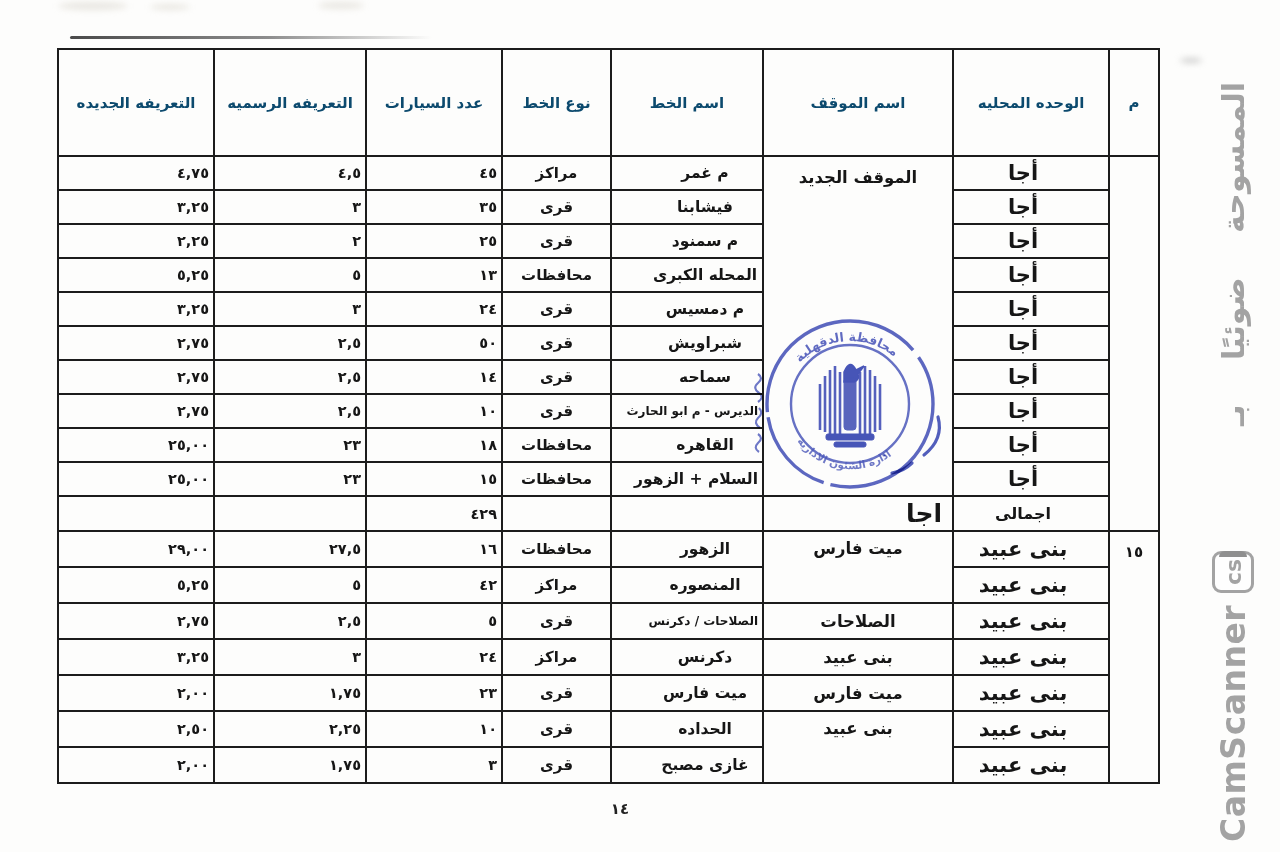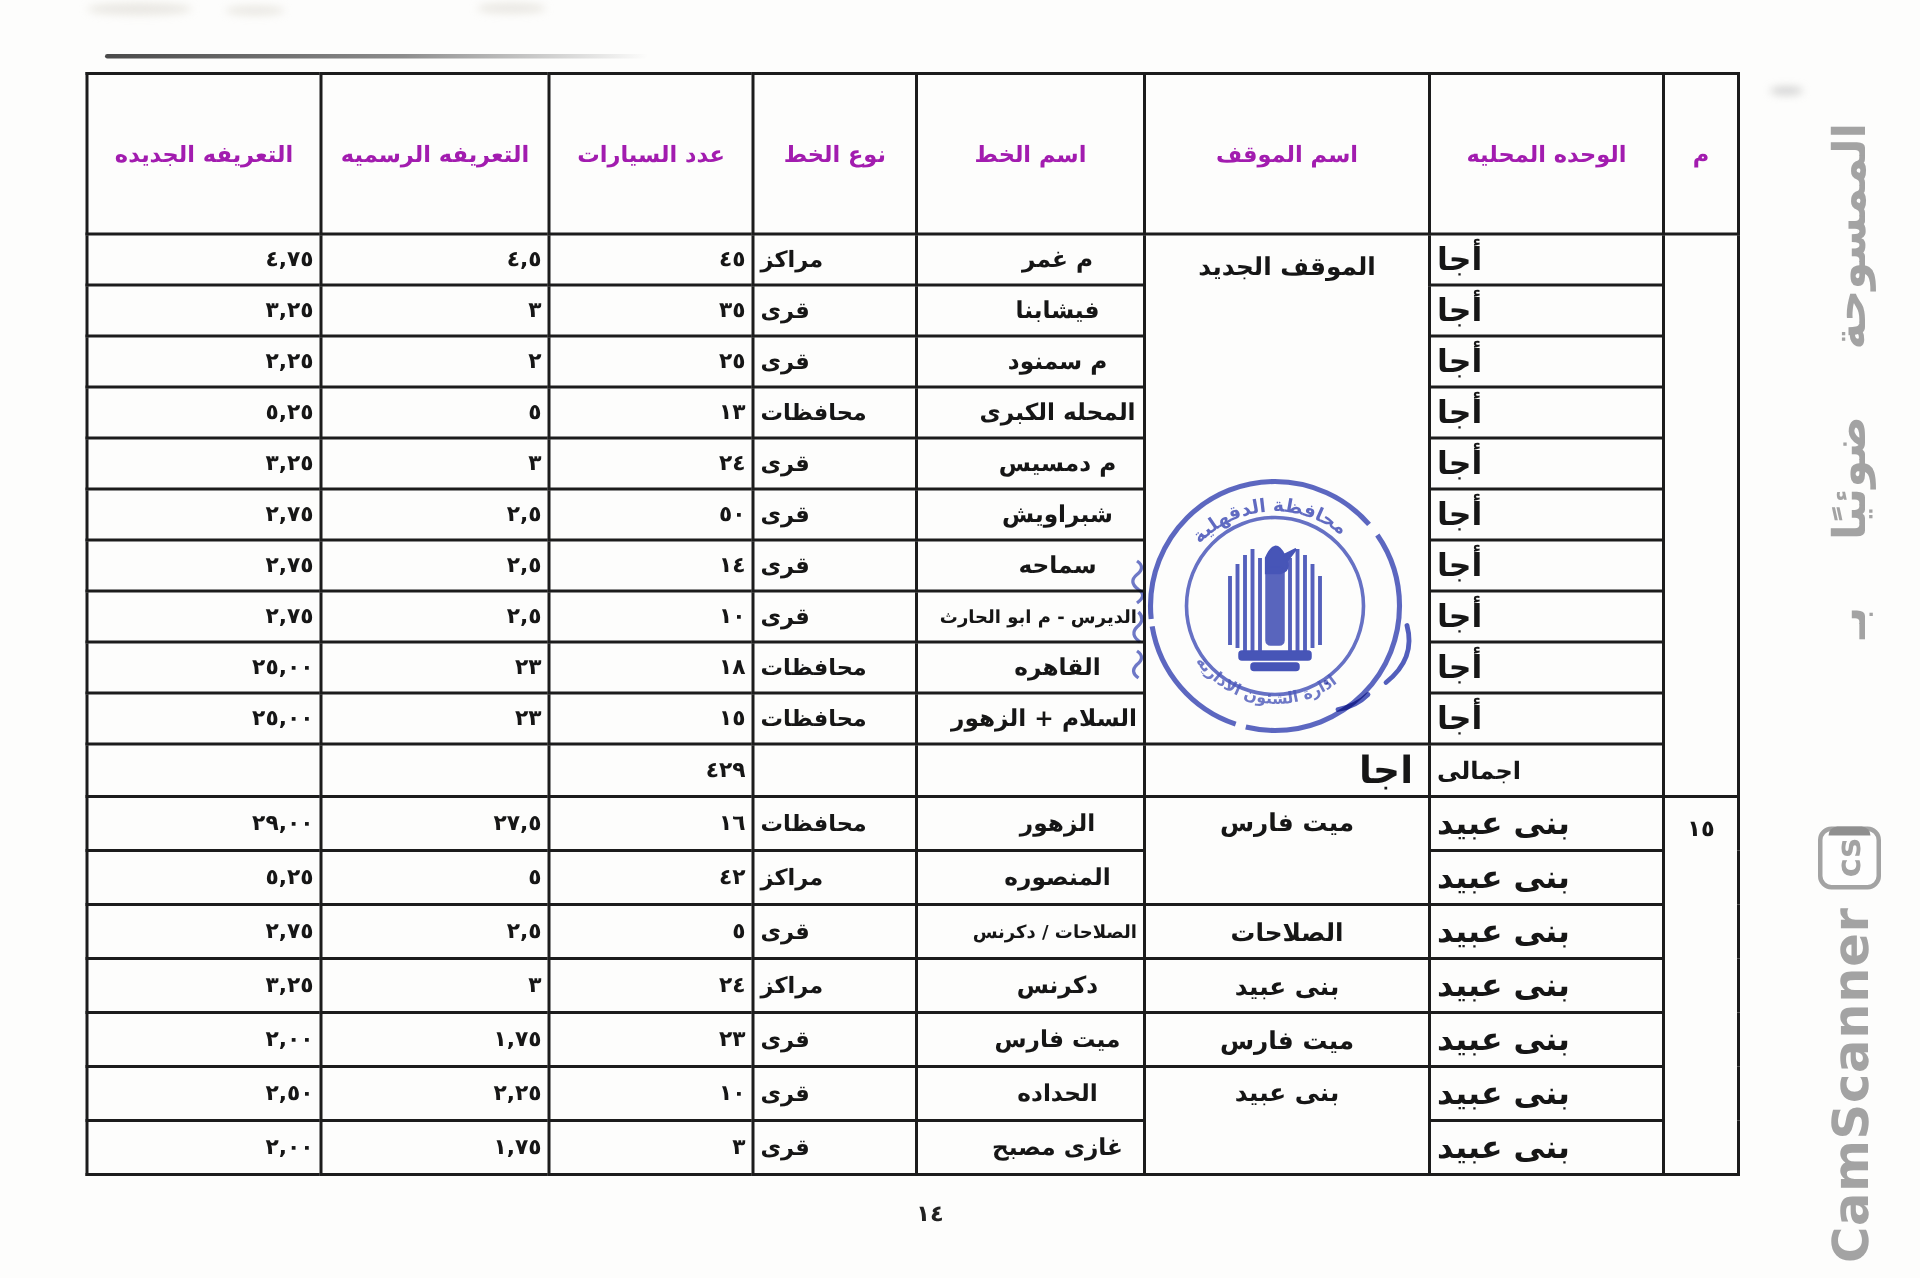--- a/index.html
+++ b/index.html
@@ -34,30 +34,30 @@
     width:1101px;
     background:transparent;
   }
   .tariff th, .tariff td {
     border:2px solid #1c1c1c;
     padding:0 4px;
     overflow:hidden;
     font-weight:bold;
   }
   .tariff thead tr { height:107px; }
-  .tariff th { font-size:15px; font-weight:bold; color:#a21caf; }
+  .tariff th { font-size:15px; font-weight:bold; color:#0c4a6e; }
   .tariff tbody tr { height:34px; }
   .tariff tbody tr.g2 { height:36px; }
   .tariff tbody tr.trow { height:35px; }
 
-  td.unit   { text-align:left; font-size:21px; font-weight:800; padding-right:20px; letter-spacing:0; white-space:nowrap; }
+  td.unit   { text-align:center; font-size:21px; font-weight:800; padding-right:20px; letter-spacing:0; white-space:nowrap; }
   td.total  { font-size:16px; }
   td.mcell  { text-align:center; font-size:15px; }
   td.num    { text-align:right; font-size:14.5px; }
-  td.type   { text-align:left; font-size:15px; }
+  td.type   { text-align:center; font-size:15px; }
   td.line   { text-align:center; font-size:15.5px; white-space:nowrap;padding-left:40px; }
   td.small  { font-size:12px; }
   td.stop   { text-align:center; font-size:16.5px; white-space:nowrap; }
   td.totalstop { text-align:right; font-size:25px; padding-right:10px; }
   td.vtop   { vertical-align:top; padding-top:11px; }
   td.vtop2  { vertical-align:top; padding-top:7px; }
 
   
   .stamp {
     position:absolute; left:748px; top:312px; width:200px; height:190px;

